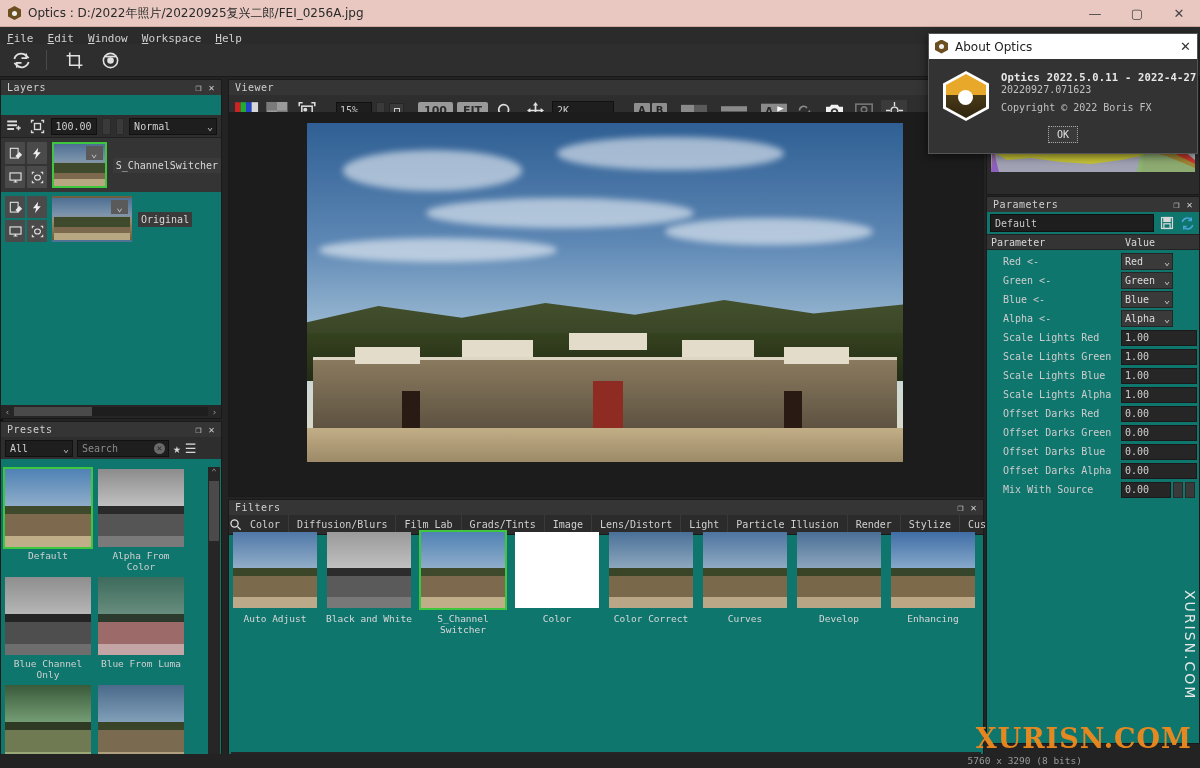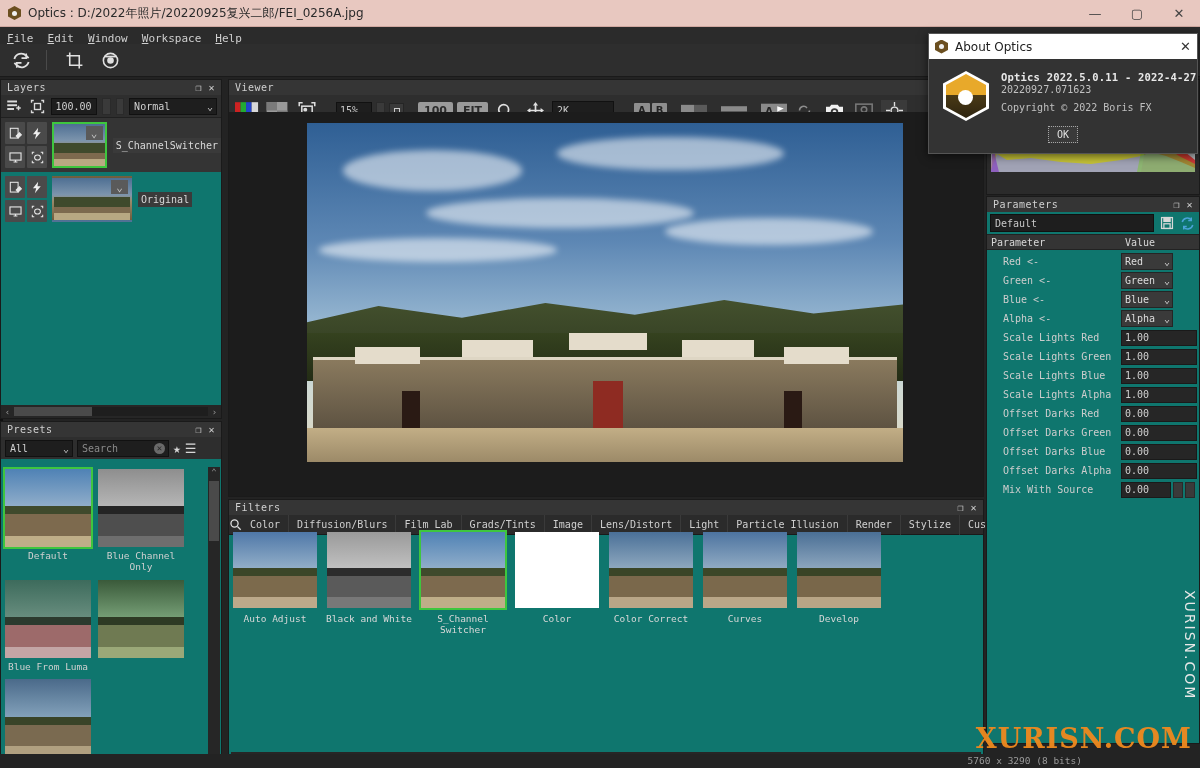--- a/index.html
+++ b/index.html
@@ -66,21 +66,21 @@
     height: 15px; background: #353535; display: flex; align-items: center;
     padding: 0 3px; font-size: 10px; color: #d0d0d0;
   }
   .panel-head .ttl { flex: 1; padding-left: 3px; letter-spacing: .5px; }
   .ph-btn { width: 13px; height: 13px; display: flex; align-items: center; justify-content: center; }
 
   
   #layers { left: 0; top: 79px; width: 222px; height: 340px; border: 1px solid #1a1a1a; }
   .layers-toolbar {
     height: 23px; background: #2e2e2e; display: flex; align-items: center;
-    gap: 5px; padding: 0 4px; border-bottom: 1px solid #202020;
+    gap: 5px; padding: 0 4px; border-bottom: 1px solid #202020; margin-top: 20px;
   }
   .lt-icon { width: 20px; height: 18px; display: flex; align-items: center; justify-content: center; }
   .opacity-field {
     width: 50px; height: 17px; background: #1e1e1e; border: 1px solid #111;
     color: #d0d0d0; font-size: 10px; line-height: 15px; padding-left: 3px;
   }
   .spin { width: 9px; height: 17px; background: #3a3a3a; border: 1px solid #2a2a2a; }
   .blend-select {
     width: 96px; height: 17px; background: #1e1e1e; border: 1px solid #111;
     color: #d0d0d0; font-size: 10px; line-height: 15px; padding-left: 4px;
@@ -532,20 +532,29 @@
 
     <div class="preset-grid">
       <div class="preset-cell">
         <div class="preset-img active">
           <div class="pv-sky" style="background:linear-gradient(#4f82b5,#9ab4cd 55%,#d8c9a8 100%)"></div>
           <div class="pv-trees" style="background:#3f4a2c"></div>
           <div class="pv-wall" style="background:#7d6a4e"></div>
           <div class="pv-grd" style="background:#bfae88"></div>
         </div>
         <div class="preset-lbl">Default</div>
+      </div>
+      <div class="preset-cell">
+        <div class="preset-img">
+          <div class="pv-sky" style="background:linear-gradient(#8c8c8c,#c8c8c8 55%,#9a9a9a 100%)"></div>
+          <div class="pv-trees" style="background:#2a2a2a"></div>
+          <div class="pv-wall" style="background:#555"></div>
+          <div class="pv-grd" style="background:#7a7a7a"></div>
+        </div>
+        <div class="preset-lbl">Alpha From Color</div>
       </div>
       <div class="preset-cell">
         <div class="preset-img">
           <div class="pv-sky" style="background:linear-gradient(#8e8e8e,#bcbcbc 55%,#7e7e7e 100%)"></div>
           <div class="pv-trees" style="background:#242424"></div>
           <div class="pv-wall" style="background:#4e4e4e"></div>
           <div class="pv-grd" style="background:#6e6e6e"></div>
         </div>
         <div class="preset-lbl">Blue Channel Only</div>
       </div>
@@ -795,20 +804,29 @@
       </div>
       <div class="filter-cell">
         <div class="filter-img">
           <div class="pv-sky" style="background:linear-gradient(#4a6f95,#96aec4 55%,#d0c1a0 100%)"></div>
           <div class="pv-trees" style="background:#394426"></div>
           <div class="pv-wall" style="background:#79674a"></div>
           <div class="pv-grd" style="background:#b8a586"></div>
         </div>
         <div class="filter-lbl">Develop</div>
       </div>
+      <div class="filter-cell">
+        <div class="filter-img">
+          <div class="pv-sky" style="background:linear-gradient(#3f6da5,#92b2d0 55%,#d6c59e 100%)"></div>
+          <div class="pv-trees" style="background:#37462a"></div>
+          <div class="pv-wall" style="background:#7d6a4a"></div>
+          <div class="pv-grd" style="background:#bca684"></div>
+        </div>
+        <div class="filter-lbl">Enhancing</div>
+      </div>
 
     </div>
 
     <div class="fscroll">
       <div class="arw">‹</div>
       <div class="track">
           <div class="thumbb"></div>
         </div>
       <div class="arw">›</div>
     </div>

